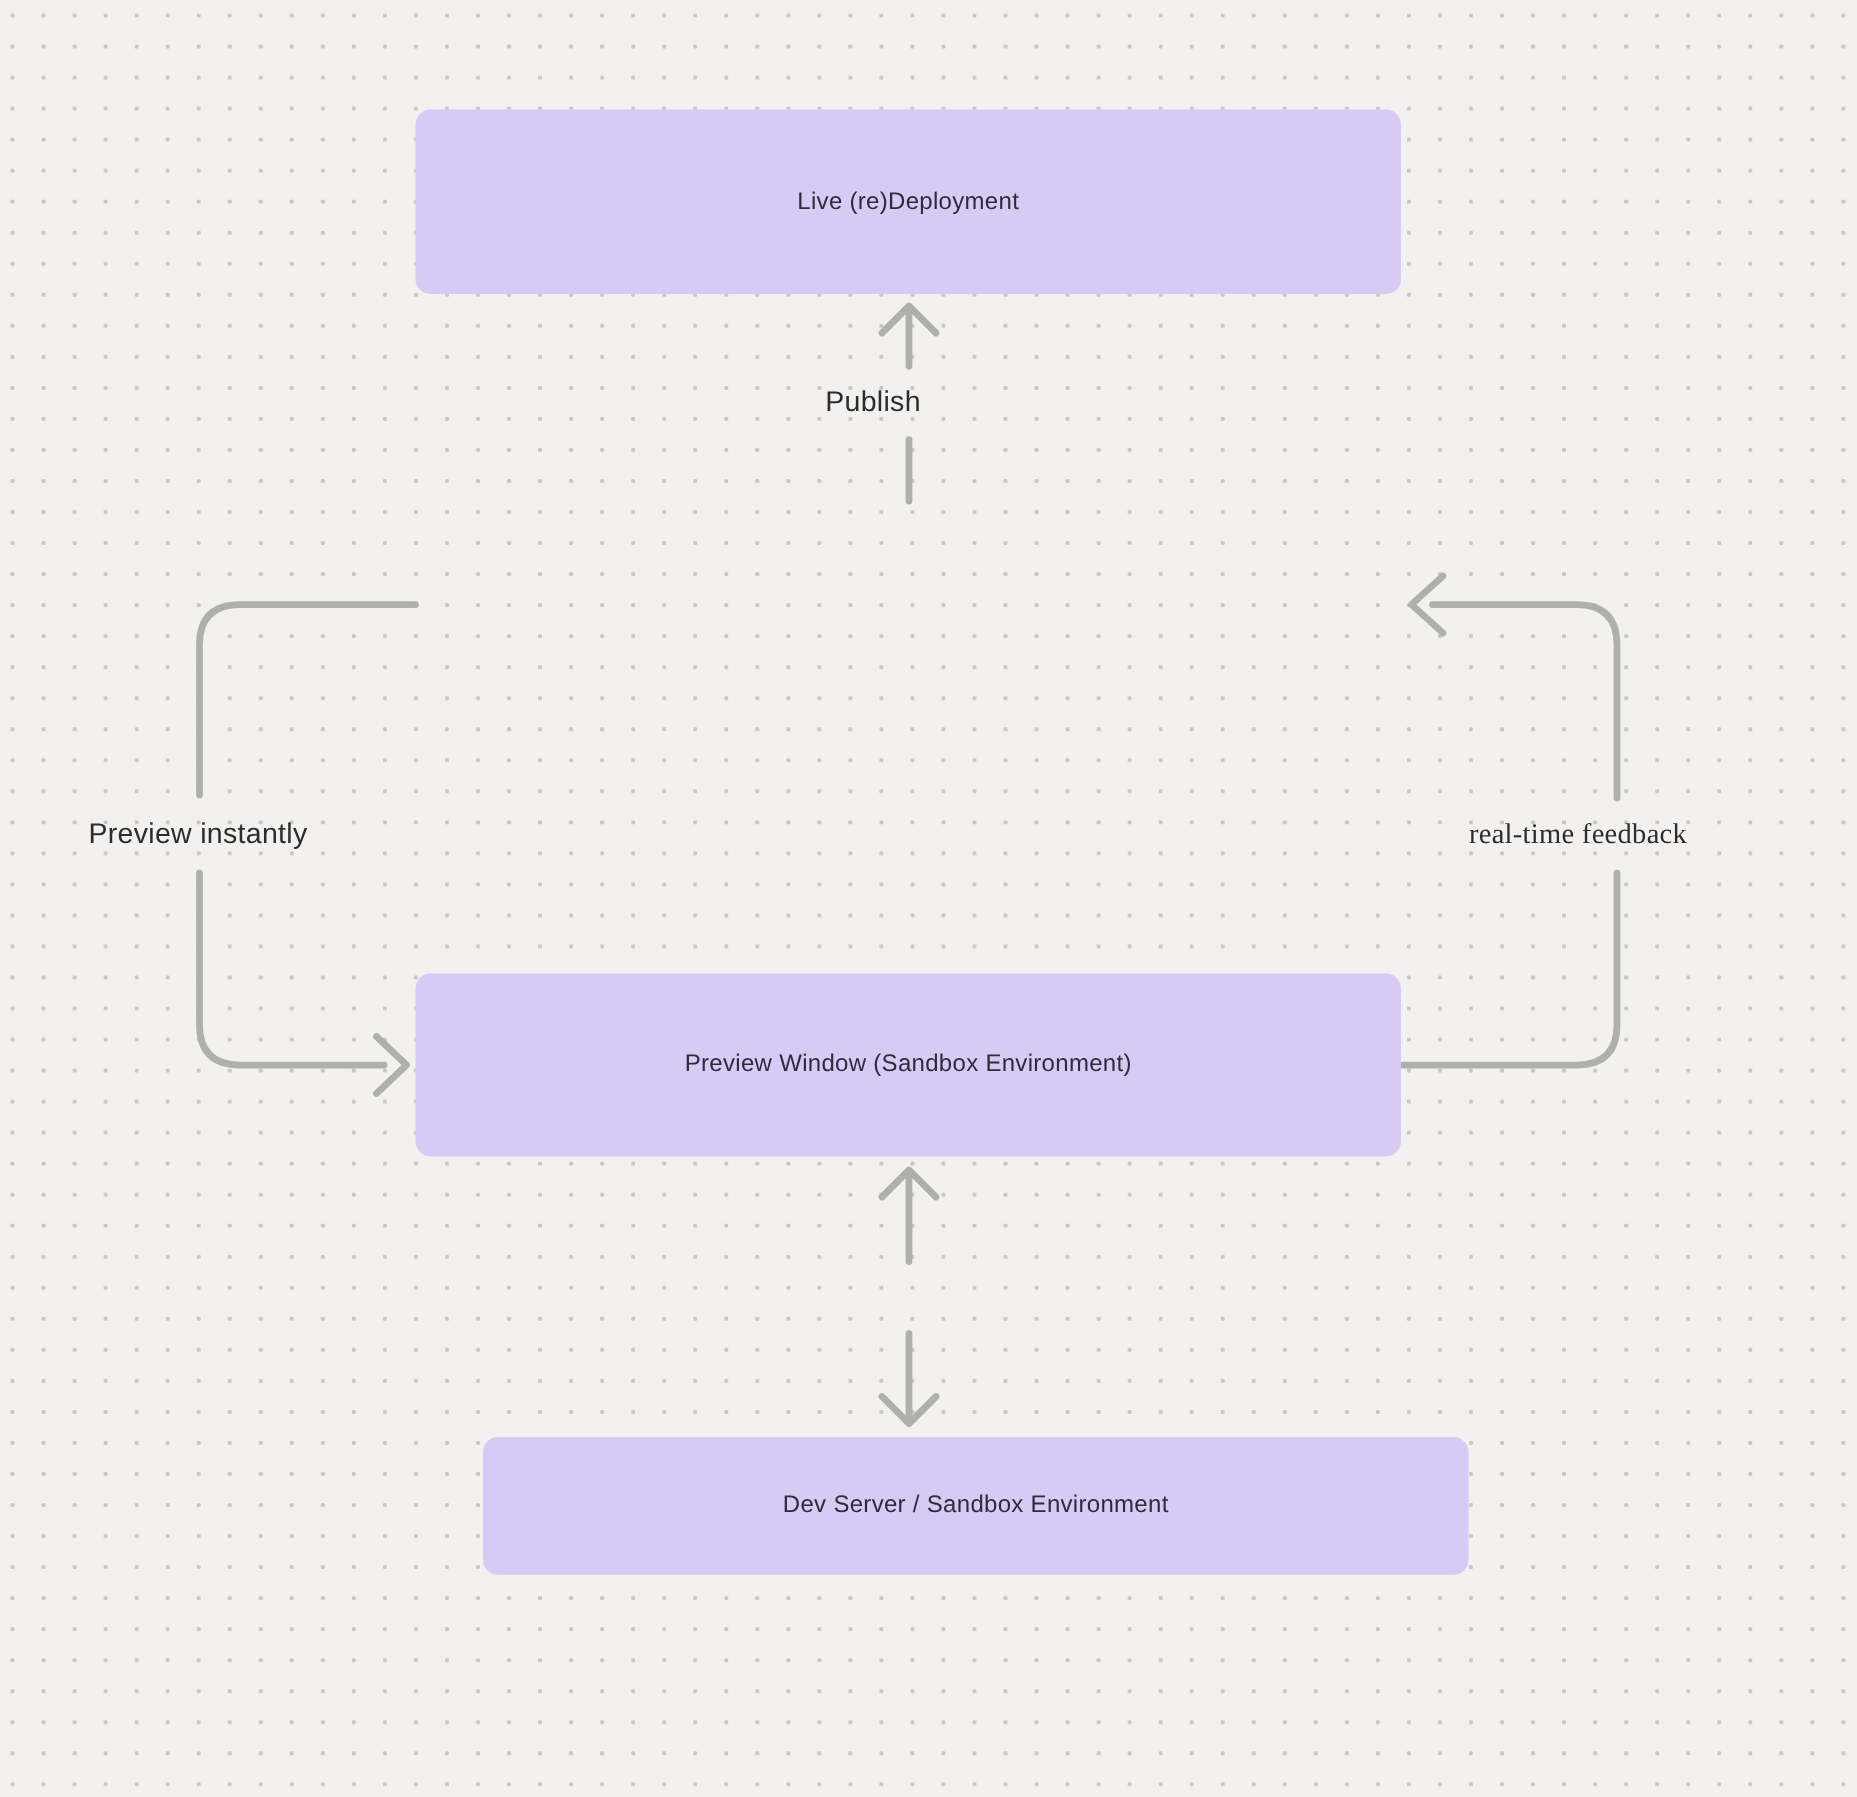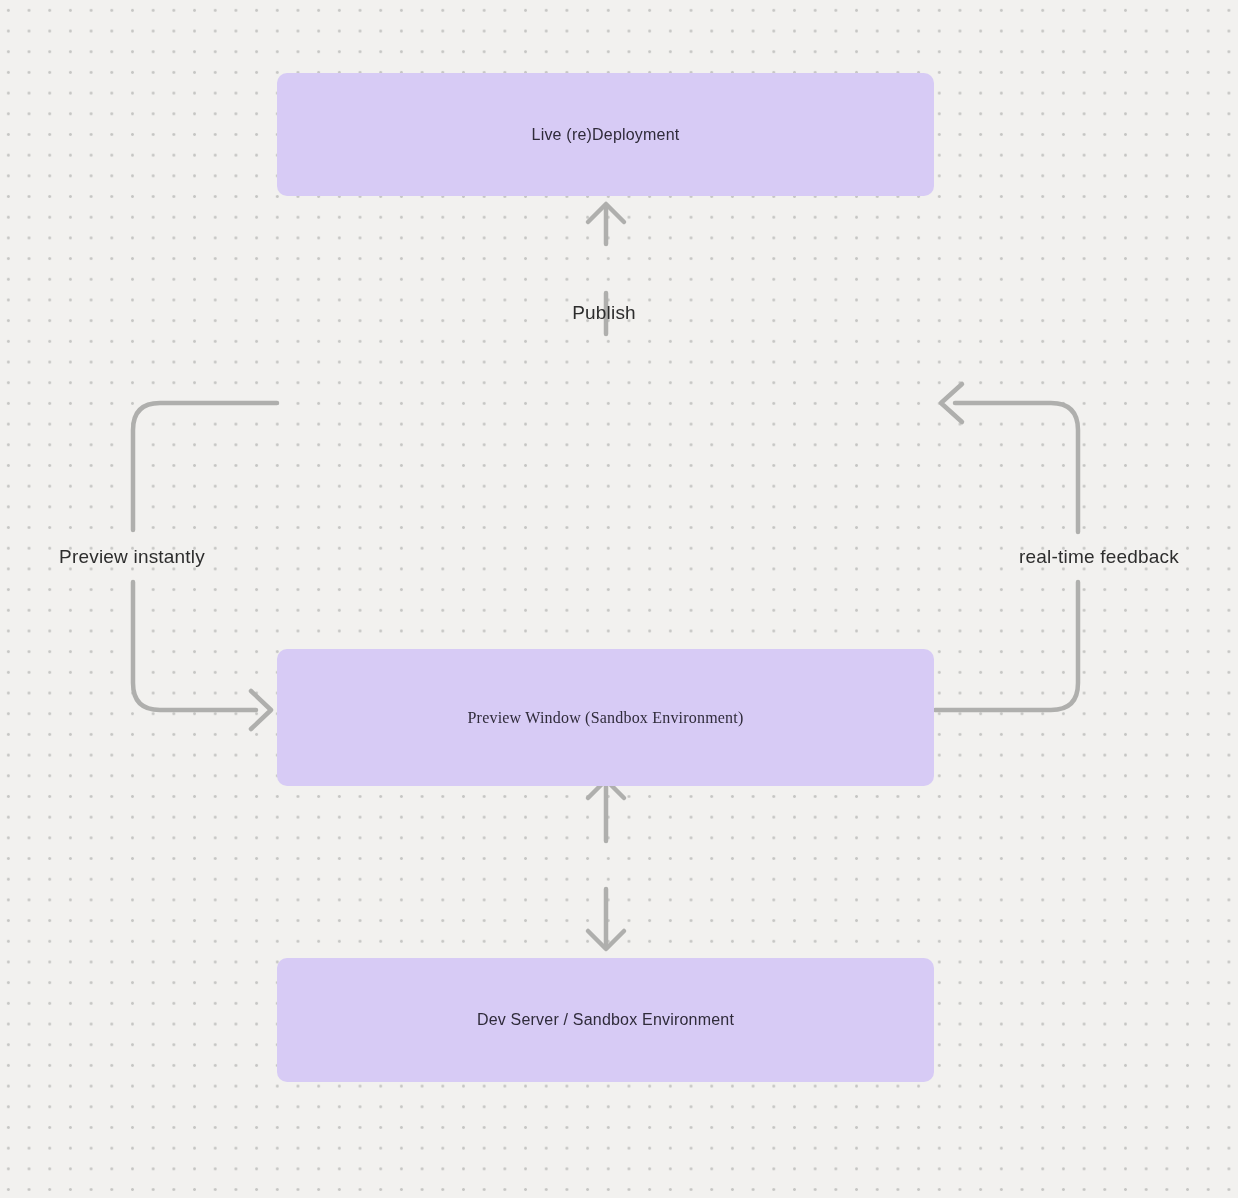--- a/index.html
+++ b/index.html
@@ -52,34 +52,34 @@
     justify-content: center;
   }
   .node .node-label {
     font-size: 16px;
     letter-spacing: 0.2px;
     color: var(--node-text);
     white-space: nowrap;
   }
   .node-1 { top: 73px; }
   .node-2 { top: 340px; }
-  .node-3 { top: 649px; height: 137px; font-family: Liberation Serif, serif; }
-  .node-4 { top: 958px; height: 124px; }
+  .node-3 { top: 649px; height: 122px; }
+  .node-4 { top: 958px; height: 92px; margin-left: 45px; }
 
   .edge-label {
     position: absolute;
     transform: translate(-50%, -50%);
     font-size: 19px;
     letter-spacing: 0.2px;
     color: var(--edge-label-text);
     white-space: nowrap;
   }
-  .edge-label-publish  { left: 604px;  top: 269px; margin-top: 44px; }
+  .edge-label-publish  { left: 582px;  top: 269px; }
   .edge-label-updates  { left: 132px;  top: 557px; }
-  .edge-label-realtime { left: 1099px; top: 557px; }
+  .edge-label-realtime { left: 1052px; top: 557px; font-family: Liberation Serif, serif; }
   .edge-label-spunup   { left: 606px;  top: 866px; }
 </style>
 </head>
 <body>
 
 <div class="canvas">
 
   <svg class="edges" viewBox="0 0 1238 1198" aria-hidden="true">
 
     <g>

